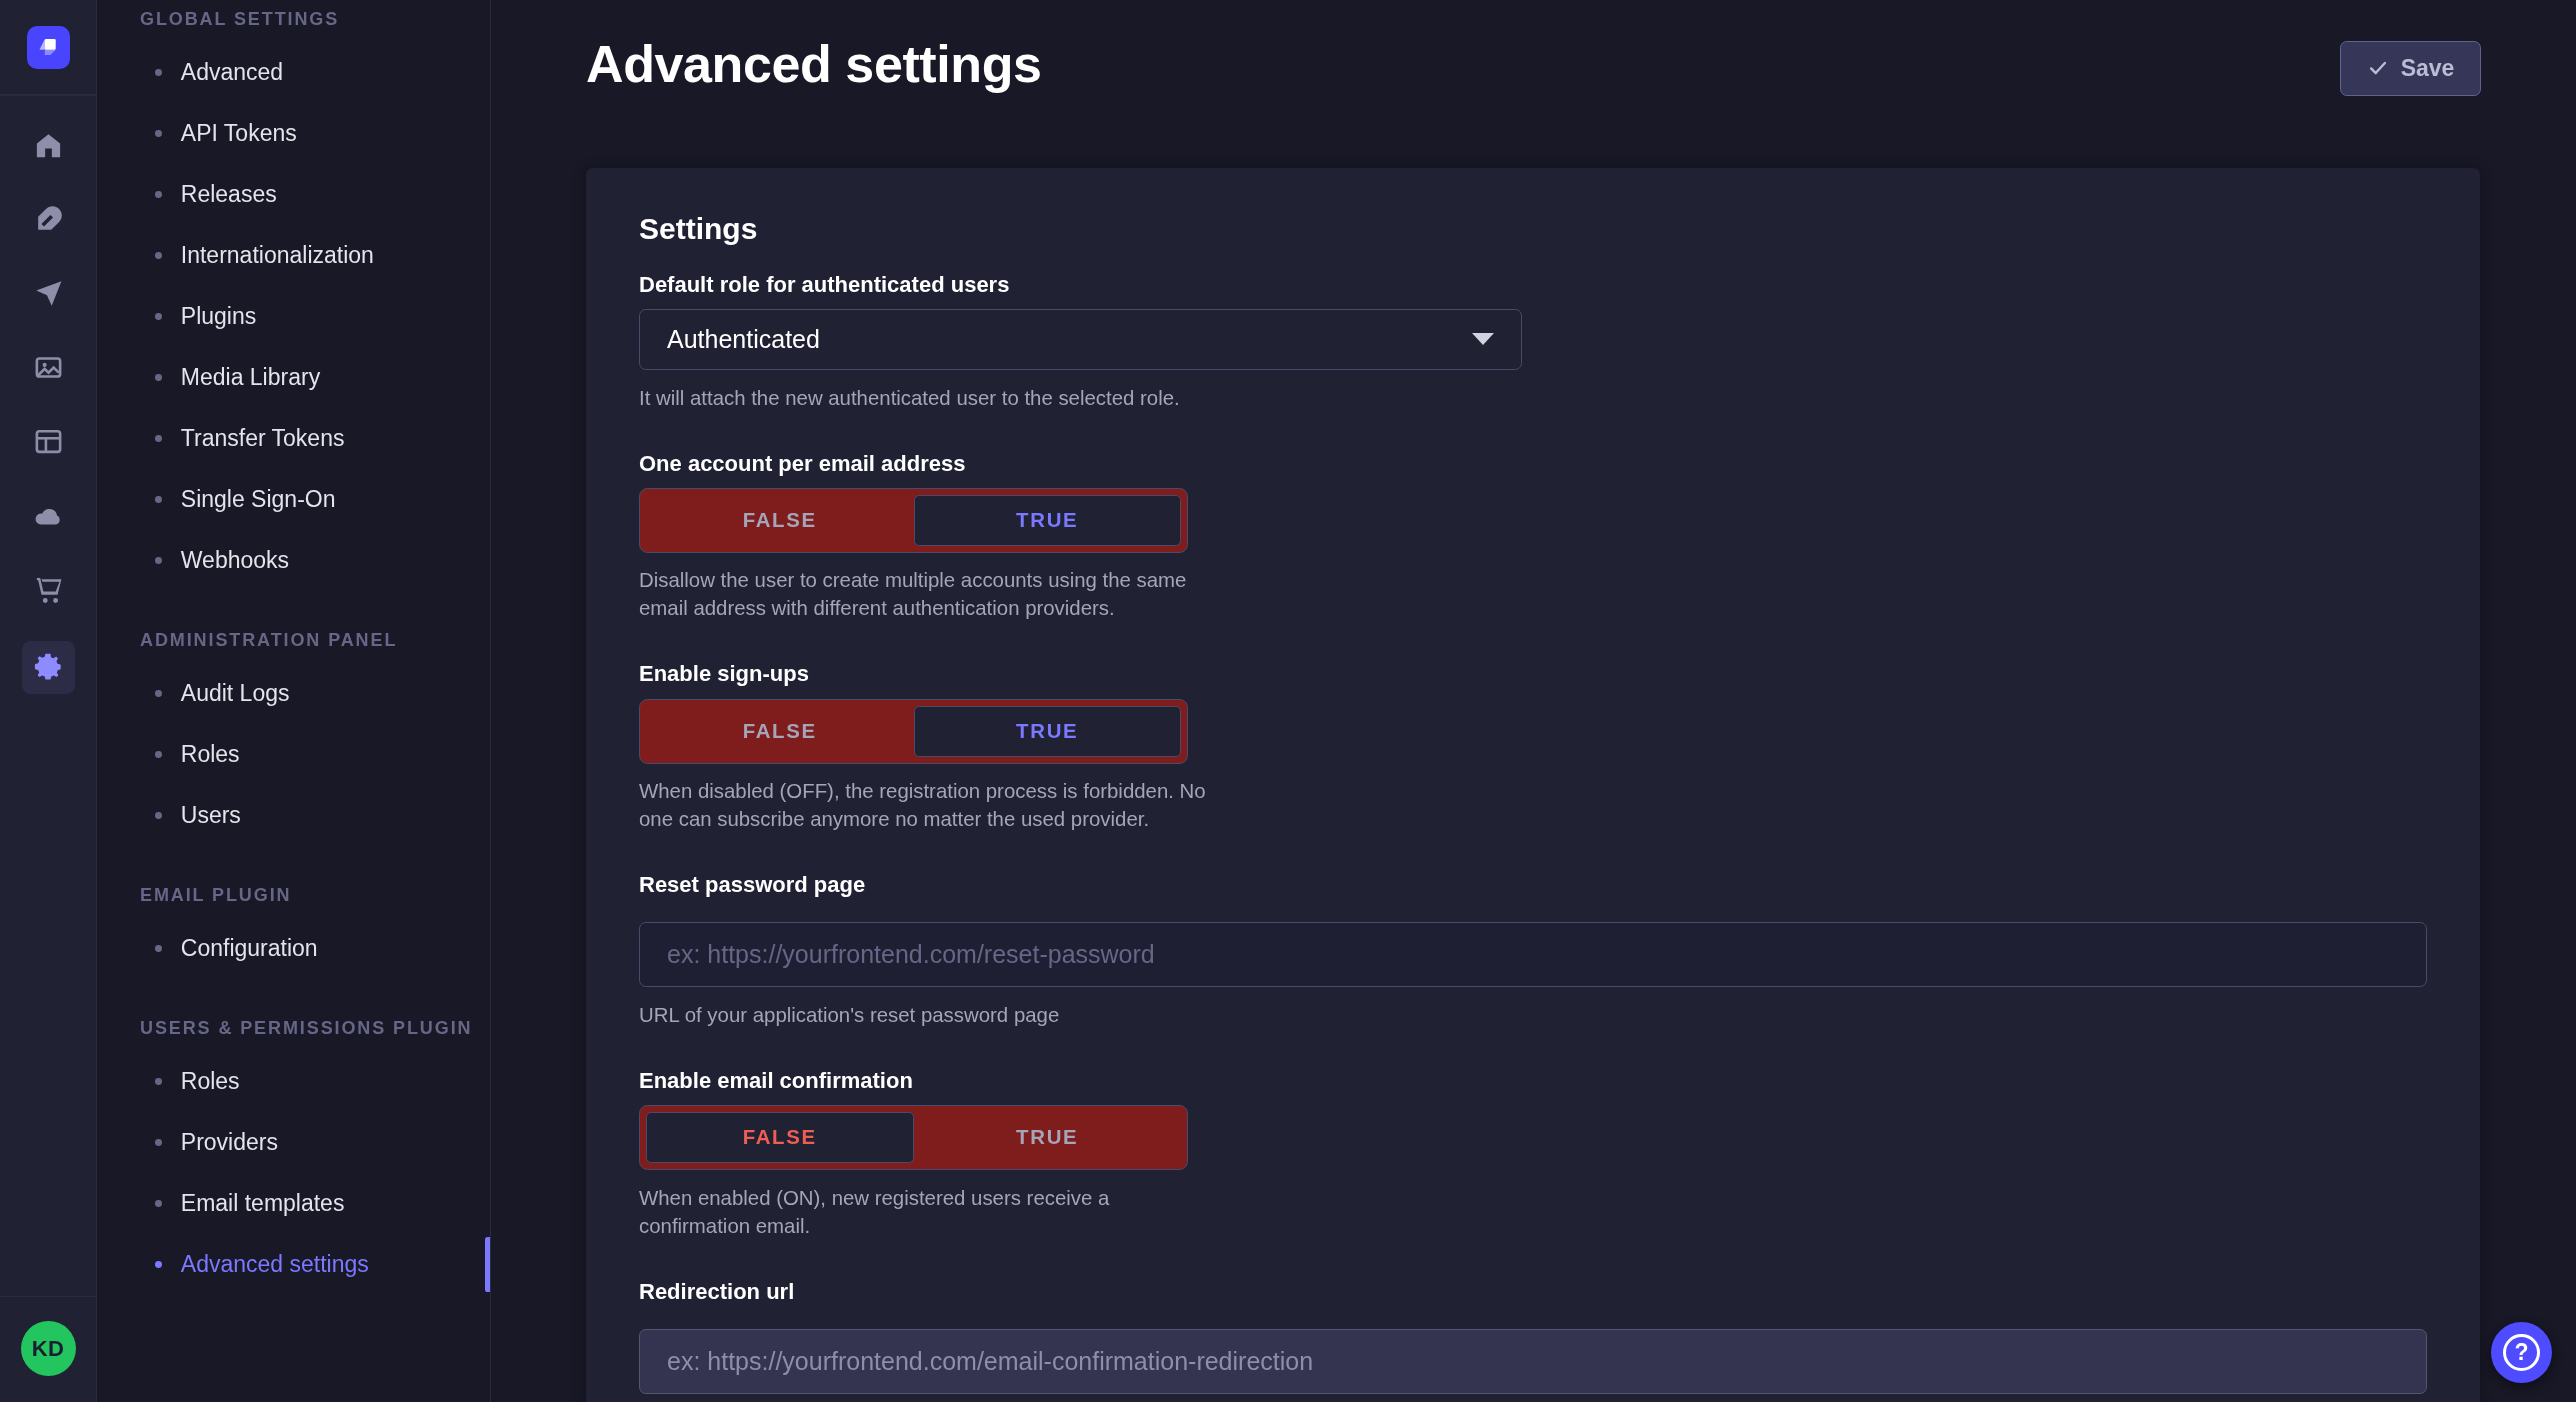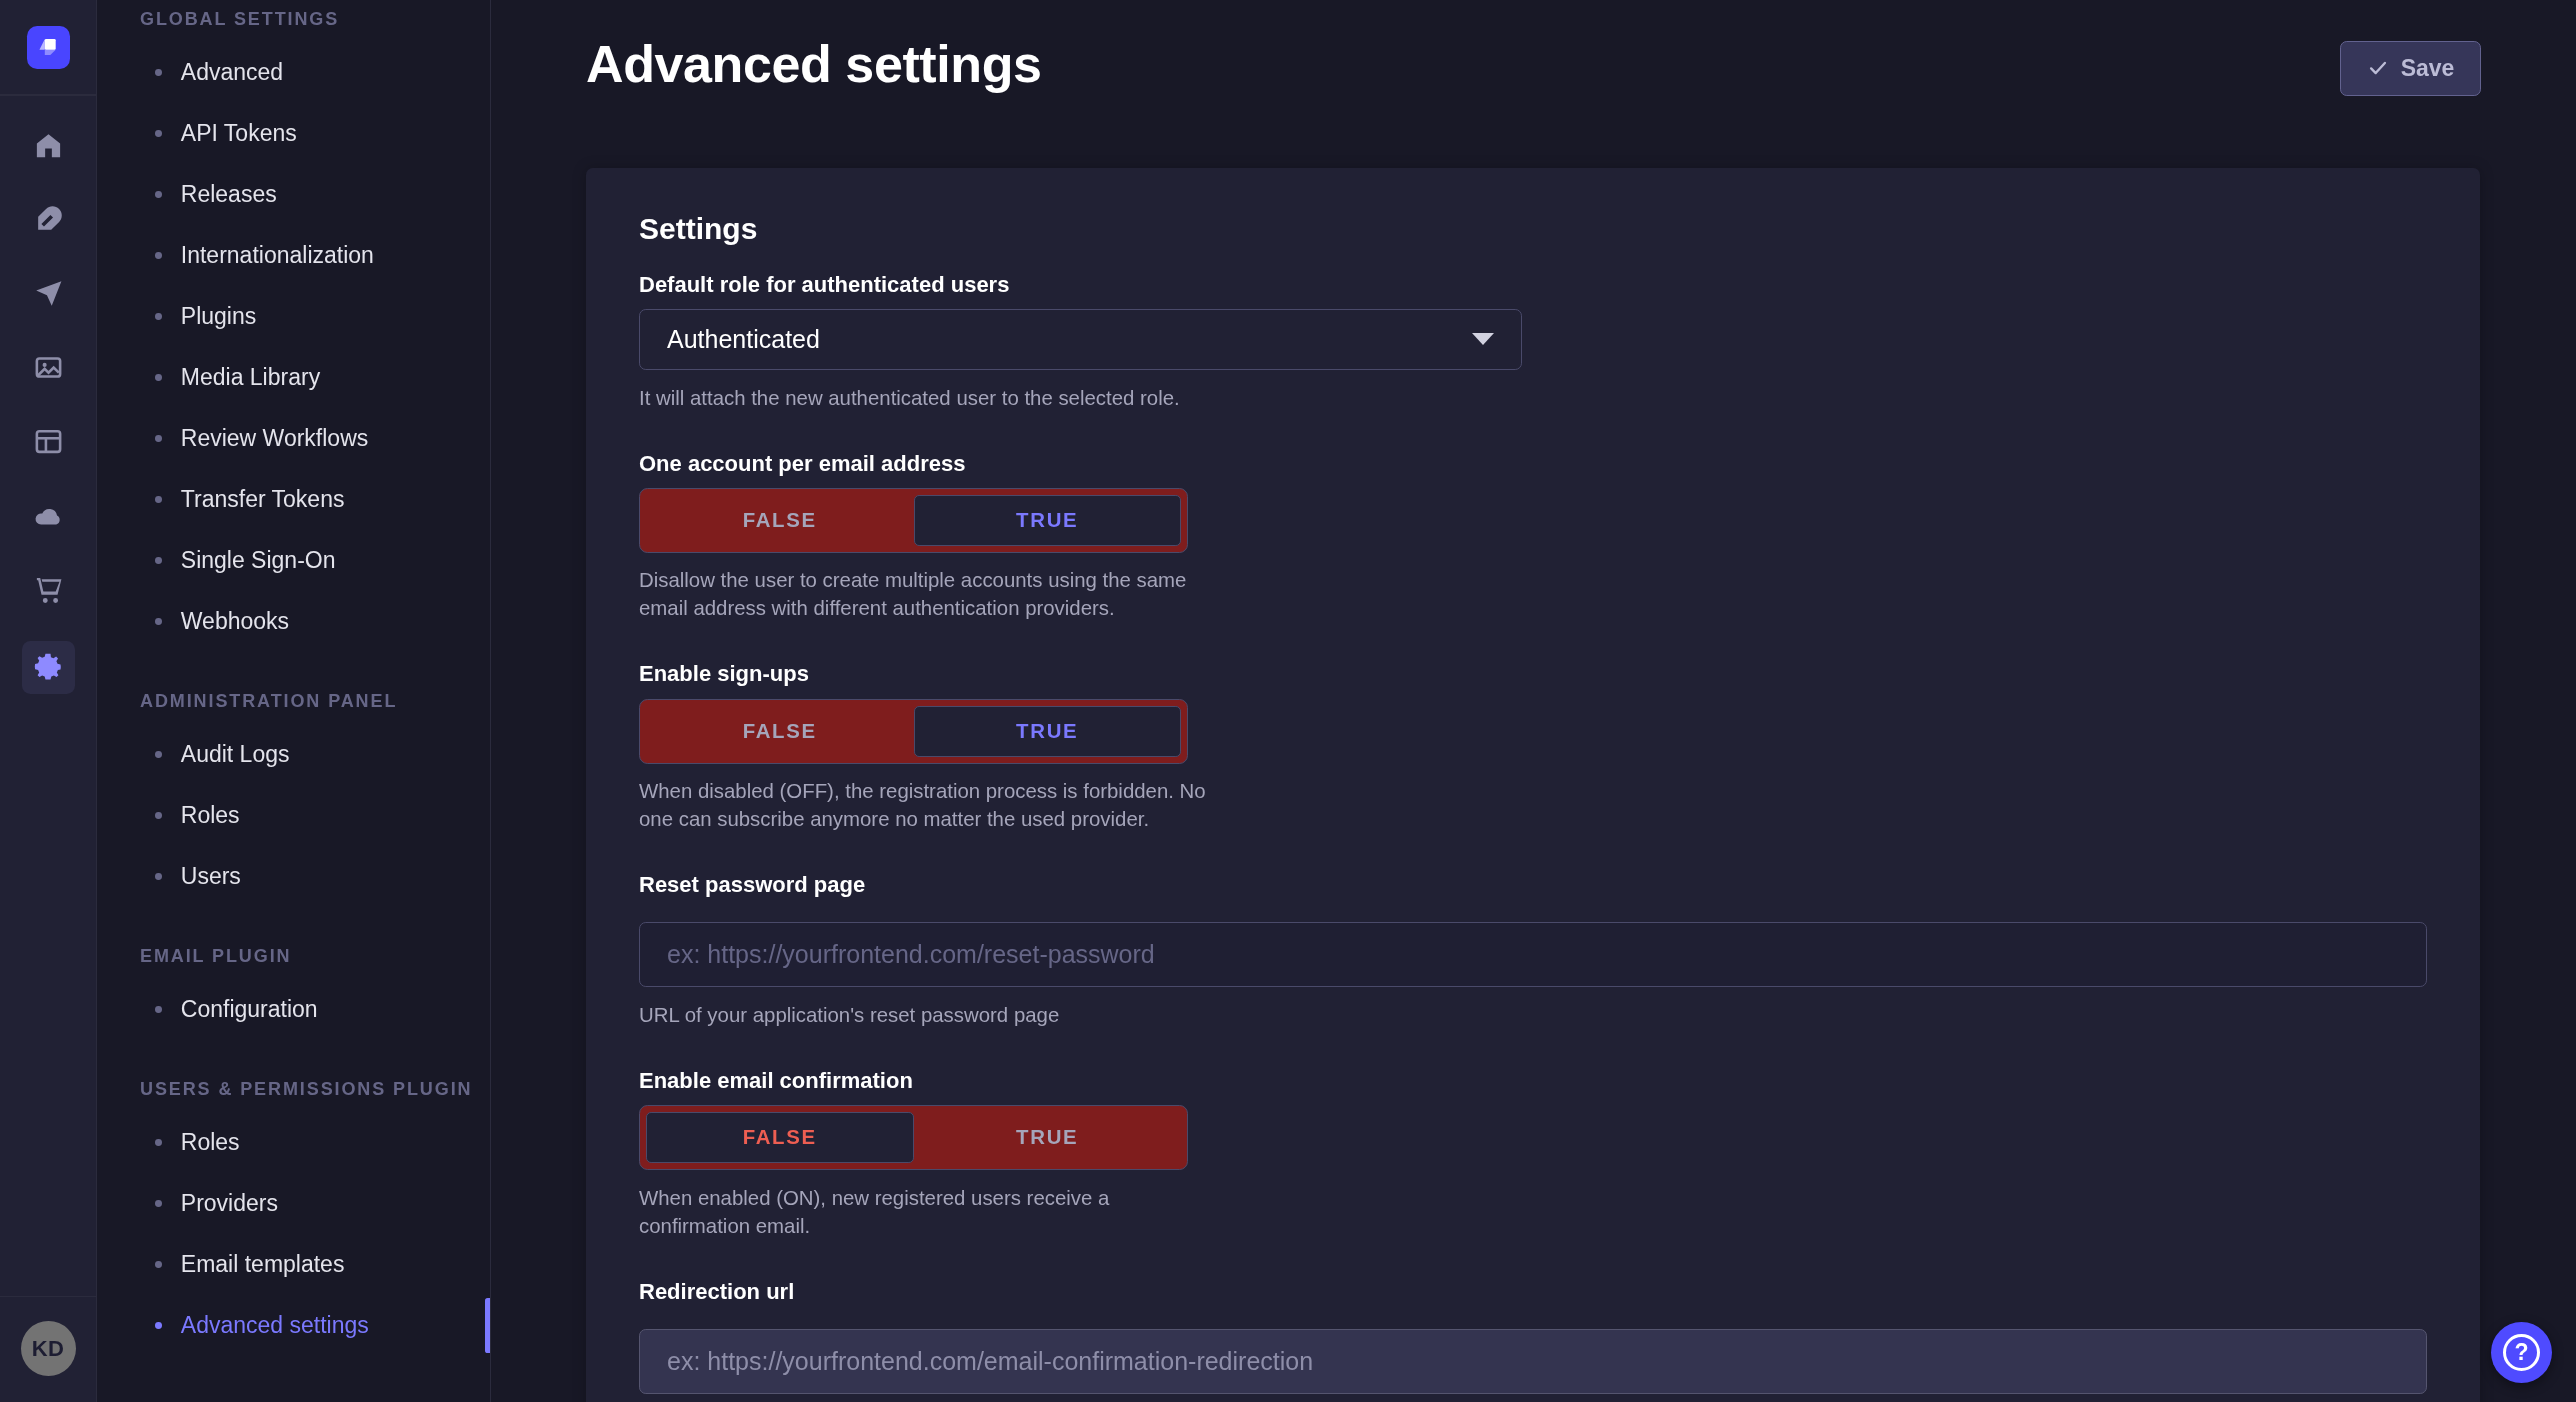--- a/index.html
+++ b/index.html
@@ -28,21 +28,21 @@
   .rail-icon svg { width:31px; height:31px; fill:#8e8ea9; stroke:#8e8ea9; }
   .rail-icon.stroked svg { fill:none; }
   .gear-tile {
     width:53px; height:53px; margin-top:36px; border-radius:8.5px; background:#2c2c46;
     display:flex; align-items:center; justify-content:center;
   }
   .gear-tile svg { width:32px; height:32px; fill:#8e8aff; }
   .rail-bottom { margin-top:auto; width:97px; display:flex; flex-direction:column; align-items:center; }
   .rail-bottom .rail-divider { margin-top:0; }
   .avatar {
-    width:55px; height:55px; border-radius:50%; background:#737373;
+    width:55px; height:55px; border-radius:50%; background:#22c55e;
     color:#1d1d32; font-weight:bold; font-size:22px;
     display:flex; align-items:center; justify-content:center;
     margin:24px 0 25.6px 0; cursor:pointer; letter-spacing:0.4px;
   }
 
   
   .subnav {
     width:394px; height:1402px; background:#181826;
     border-right:1.7px solid #2b2b3d; flex-shrink:0;
     padding-top:9px; position:relative;
@@ -226,24 +226,20 @@
       <div class="sn-item">
         <span class="sn-bullet"></span>
         <span>Plugins</span>
       </div>
       <div class="sn-item">
         <span class="sn-bullet"></span>
         <span>Media Library</span>
       </div>
       <div class="sn-item">
         <span class="sn-bullet"></span>
-        <span>Review Workflows</span>
-      </div>
-      <div class="sn-item">
-        <span class="sn-bullet"></span>
         <span>Transfer Tokens</span>
       </div>
       <div class="sn-item">
         <span class="sn-bullet"></span>
         <span>Single Sign-On</span>
       </div>
       <div class="sn-item">
         <span class="sn-bullet"></span>
         <span>Webhooks</span>
       </div>

